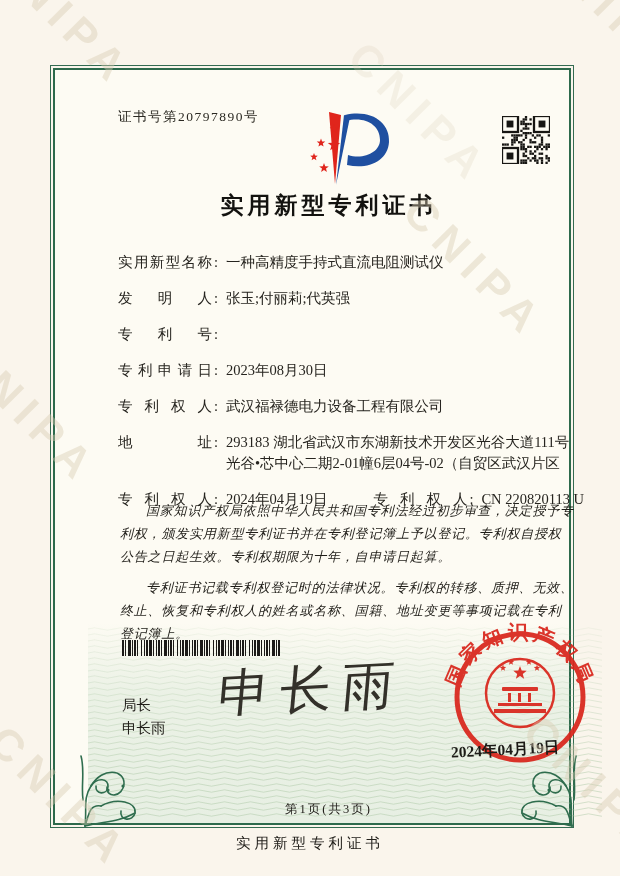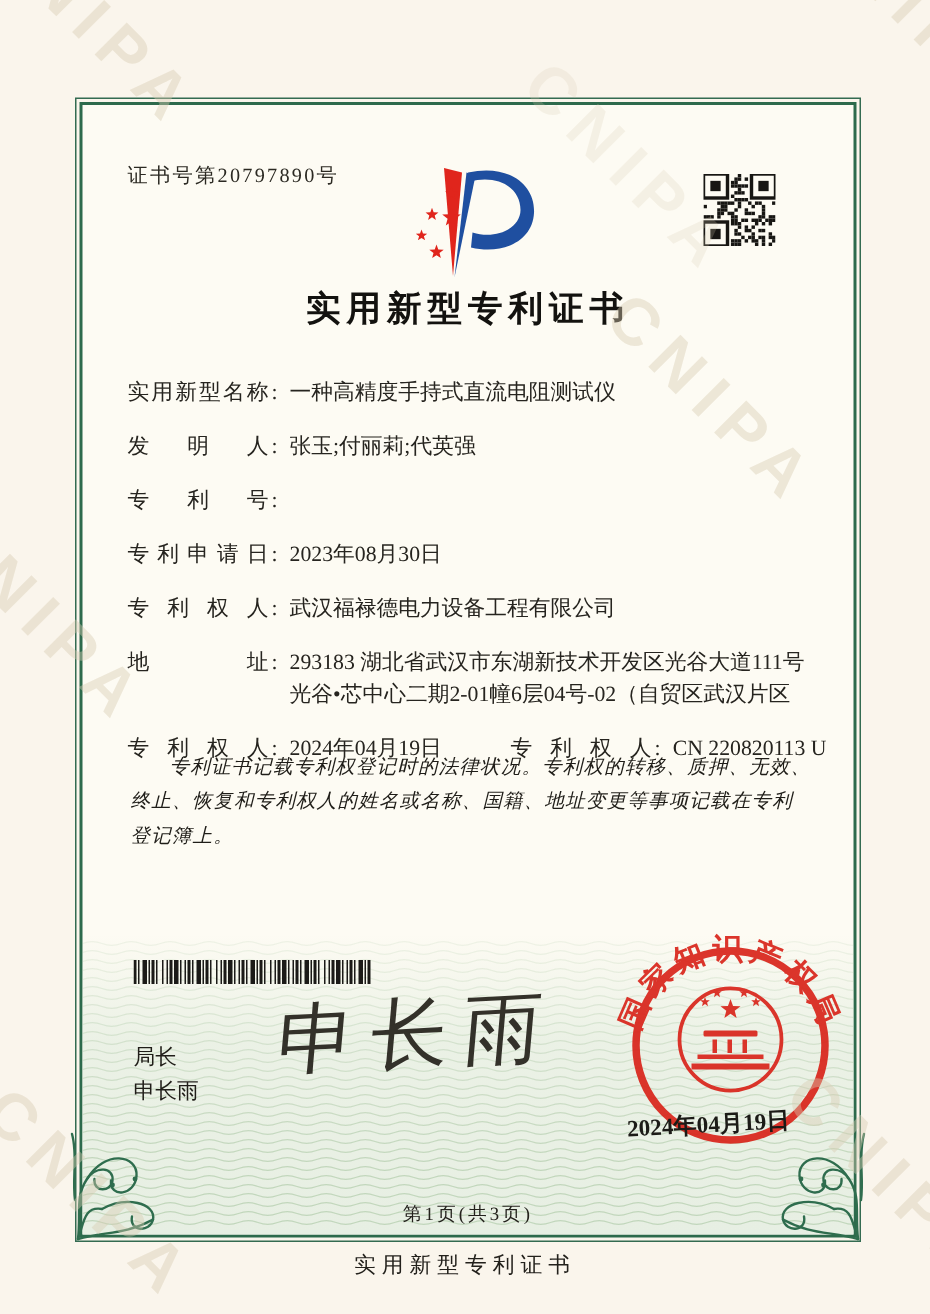--- a/index.html
+++ b/index.html
@@ -7,21 +7,21 @@
         font-family:"Liberation Serif", serif;color:#26241f;}
   
   .wm{position:absolute;font-family:"Liberation Sans", sans-serif;font-weight:bold;
       font-size:44px;letter-spacing:9px;color:#d8ccb2;opacity:.42;white-space:nowrap;
       transform:rotate(45deg);z-index:2;pointer-events:none;}
   .wm.faint{opacity:.22;}
   
   .cert{position:absolute;left:50px;top:65px;width:522px;height:761px;
         border:1px solid #336b51;z-index:1;}
   .cert-inner{position:absolute;inset:2px;border:2px solid #2d6a4c;background:#fdfbf3;}
-  .content{position:absolute;inset:0;}
+  .content{position:absolute;inset:0;margin-left:33px;}
   .waves-wrap{position:absolute;left:0;right:0;bottom:0;height:200px;
       background:linear-gradient(180deg, rgba(233,240,229,0) 0%, rgba(229,238,225,.75) 35%, #e7efe3 100%);}
   .waves-wrap svg{position:absolute;inset:0;}
   .flourish{position:absolute;width:92px;height:92px;}
   .flourish.bl{left:-9px;bottom:-9px;}
   .flourish.br{right:-9px;bottom:-9px;transform:scaleX(-1);}
   .flourish path{stroke:#2f6d4e;fill:none;stroke-width:1.6;stroke-linecap:round;}
   
   .cert-no{position:absolute;left:30px;top:38px;font-size:13.5px;letter-spacing:1.5px;color:#2b2922;}
   .qr{position:absolute;left:414px;top:46px;width:48px;height:48px;}
@@ -283,20 +283,21 @@
             </span>
             <span class="fpair">
               <span class="flabel">专利权人</span>
               <span class="fcolon">:</span>
               <span>CN 220820113 U</span>
             </span>
           </div>
         </div>
 
         <div class="paras">
+          <p>国家知识产权局依照中华人民共和国专利法经过初步审查，决定授予专利权，颁发实用新型专利证书并在专利登记簿上予以登记。专利权自授权公告之日起生效。专利权期限为十年，自申请日起算。</p>
           <p>专利证书记载专利权登记时的法律状况。专利权的转移、质押、无效、终止、恢复和专利权人的姓名或名称、国籍、地址变更等事项记载在专利登记簿上。</p>
         </div>
 
         <svg class="barcode" id="barcode" viewBox="0 0 160 16" preserveAspectRatio="none" xmlns="http://www.w3.org/2000/svg">
             <rect x="0" y="0" width="2" height="16" fill="#1b1a17"></rect>
             <rect x="3" y="0" width="1" height="16" fill="#1b1a17"></rect>
             <rect x="6" y="0" width="3" height="16" fill="#1b1a17"></rect>
             <rect x="10" y="0" width="1" height="16" fill="#1b1a17"></rect>
             <rect x="12" y="0" width="2" height="16" fill="#1b1a17"></rect>
             <rect x="15" y="0" width="1" height="16" fill="#1b1a17"></rect>

